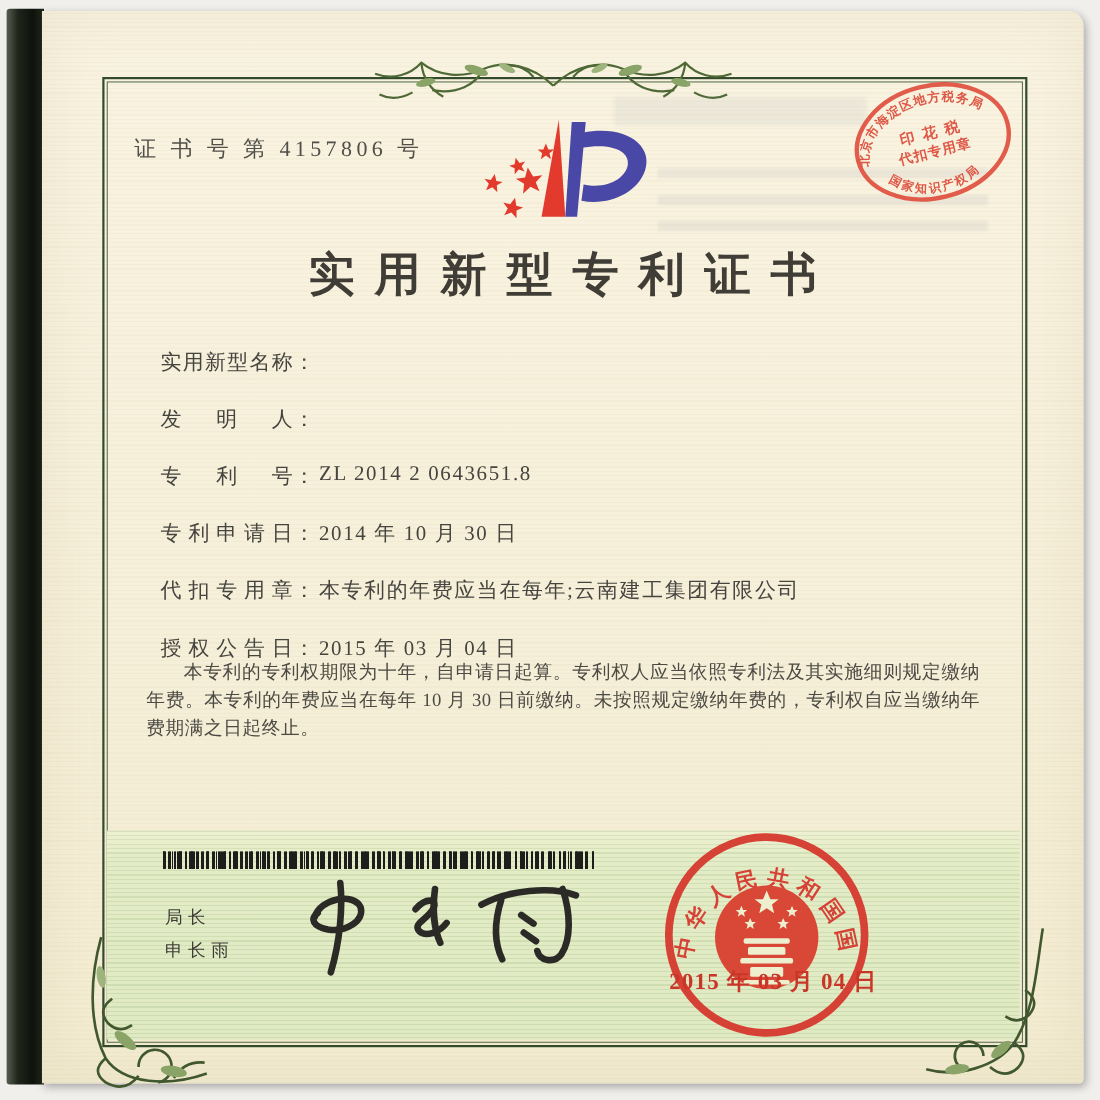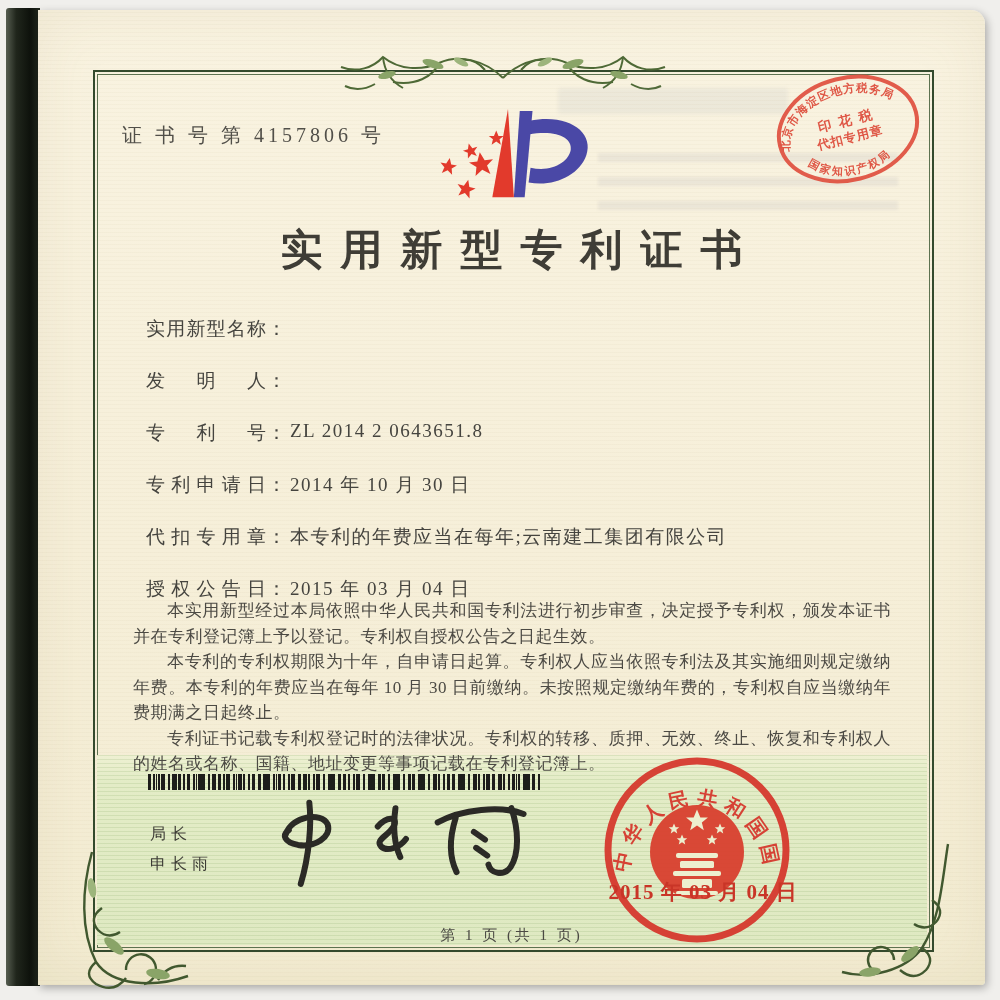--- a/index.html
+++ b/index.html
@@ -206,23 +206,21 @@
         <span class="fvalue">本专利的年费应当在每年;云南建工集团有限公司</span>
       </div>
       <div class="frow">
         <span class="flabel">授权公告日</span>
           <span class="fcolon">：</span>
         <span class="fvalue">2015 年 03 月 04 日</span>
       </div>
     </div>
 
     <div class="body-text">
-      <p>本实用新型经过本局依照中华人民共和国专利法进行初步审查，决定授予专利权，颁发本证书并在专利登记簿上予以登记。专利权自授权公告之日起生效。</p>
       <p>本专利的专利权期限为十年，自申请日起算。专利权人应当依照专利法及其实施细则规定缴纳年费。本专利的年费应当在每年 10 月 30 日前缴纳。未按照规定缴纳年费的，专利权自应当缴纳年费期满之日起终止。</p>
-      <p>专利证书记载专利权登记时的法律状况。专利权的转移、质押、无效、终止、恢复和专利权人的姓名或名称、国籍、地址变更等事项记载在专利登记簿上。</p>
     </div>
 
     <div class="barcode"></div>
 
     <div class="signer">
       <div>局长</div>
       <div>申长雨</div>
     </div>
 
     <svg class="signature" viewBox="0 0 300 104">
@@ -257,16 +255,15 @@
         <rect x="74" y="98" width="42" height="5" rx="2"></rect>
         <rect x="78" y="106" width="34" height="7" rx="1.5"></rect>
         <rect x="71" y="116" width="48" height="5" rx="2"></rect>
         <rect x="80" y="124" width="30" height="9" rx="1.5"></rect>
         <rect x="74" y="136" width="42" height="4" rx="2"></rect>
       </g>
     </svg>
 
     <div class="seal-date">2015 年 03 月 04 日</div>
 
-    <div class="footer">第 1 页 (共 1 页)</div>
 
   </div>
 </div>
 
 </body></html>

